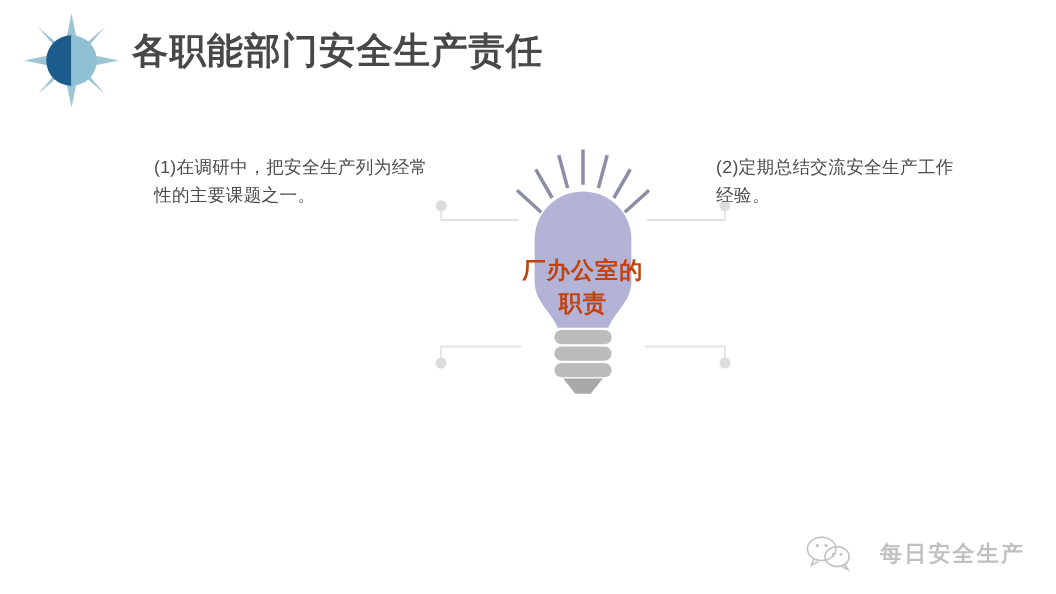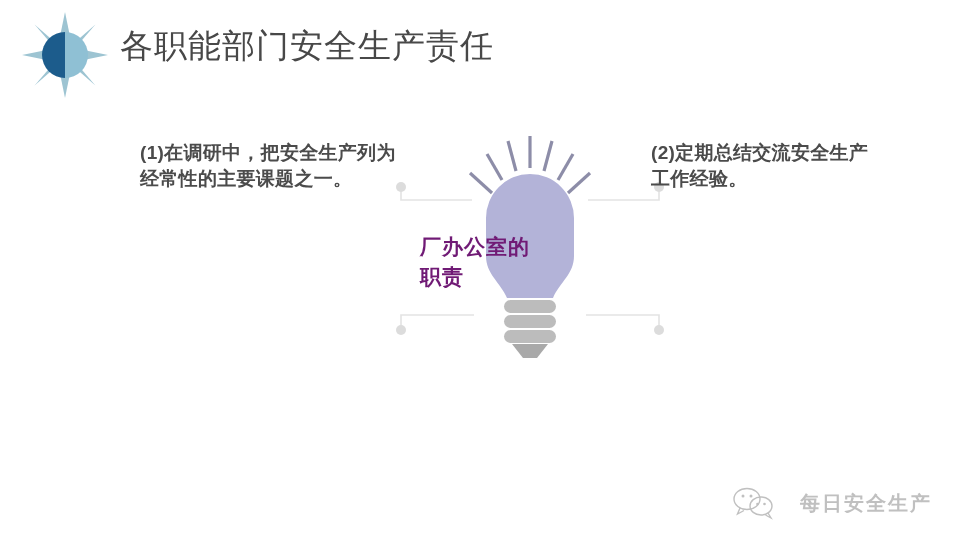--- a/index.html
+++ b/index.html
@@ -30,21 +30,21 @@
     width: 86px;
     height: 86px;
   }
   .logo-wrap svg { display: block; }
 
   .page-title {
     position: absolute;
     left: 120px;
     top: 22px;
     font-size: 33px;
-    font-weight: normal;
+    font-weight: bold;
     letter-spacing: 1px;
     color: #484848;
     white-space: nowrap;
     line-height: 48px;
   }
 
   
   .canvas {
     position: absolute;
     left: 0; top: 0;
@@ -59,40 +59,41 @@
     width: 180px;
     height: 250px;
   }
   .bulb svg { display: block; }
 
   .bulb-label {
     position: absolute;
     left: 420px;
     top: 232px;
     width: 220px;
+    text-align: center;
     font-size: 21px;
     font-weight: bold;
-    color: #701a75;
+    color: #c2410c;
     line-height: 30px;
     letter-spacing: 1px;
   }
 
   
   .connectors {
     position: absolute;
     left: 0; top: 0;
     width: 960px; height: 540px;
     pointer-events: none;
   }
 
   
   .callout {
     position: absolute;
-    font-size: 19px;
-    font-weight: bold;
+    font-size: 16px;
+    font-weight: normal;
     line-height: 26px;
     color: #4b4b4b;
     letter-spacing: 0.3px;
   }
   .callout-1 { left: 140px; top: 140px; width: 262px; }
   .callout-2 { left: 651px; top: 140px; width: 220px; }
   .callout-3 { left: 140px; top: 340px; width: 270px; }
   .callout-4 { left: 651px; top: 340px; width: 220px; }
 
   

